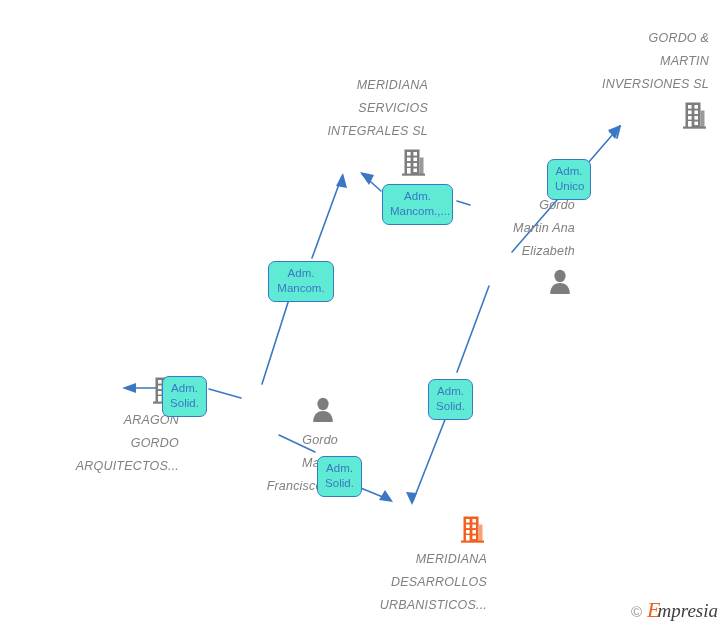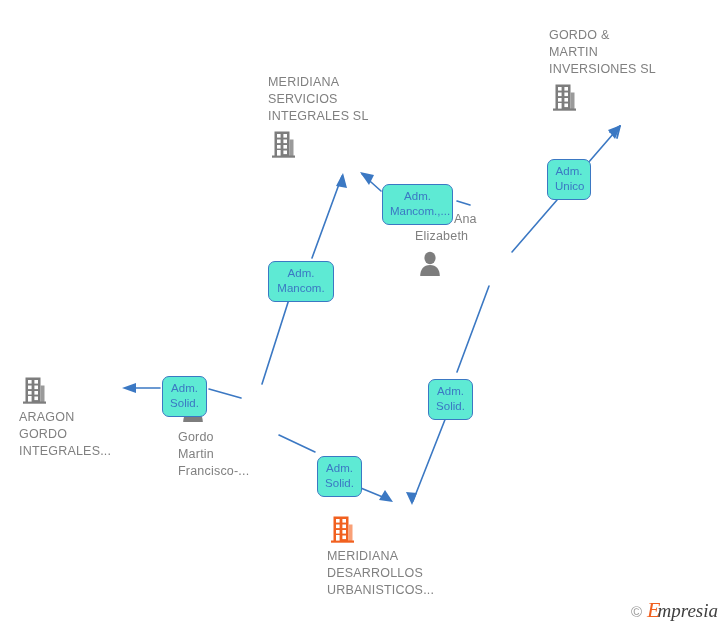--- a/index.html
+++ b/index.html
@@ -24,22 +24,23 @@
     width: 728px;
     height: 630px;
     pointer-events: none;
   }
 
   
   .node {
     position: absolute;
     width: 160px;
     margin-left: -80px;
-    text-align: left;
-    line-height: 17px;
+    text-align: right;
+    line-height: 23px;
+    font-style: italic;
   }
   .node .icon-wrap {
     display: block;
     line-height: 0;
   }
   .node .node-label {
     display: block;
     font-size: 12.5px;
     color: #808080;
     letter-spacing: 0.2px;
@@ -213,21 +214,21 @@
             <rect x="15.4" y="10.5" width="3.6" height="3.6"></rect>
           <rect x="9" y="16" width="3.6" height="3.6"></rect>
             <rect x="15.4" y="16" width="3.6" height="3.6"></rect>
           <rect x="15.4" y="21.5" width="3.6" height="3.6"></rect>
           <rect x="9" y="21" width="3.6" height="5.6"></rect>
         </g>
       </svg>
     </span>
     <span class="node-label">ARAGON
 GORDO
-INTEGRALES...</span>
+ARQUITECTOS...</span>
   </div>
 
   <div class="node label-below" style="left:258px; top:395px;">
     <span class="icon-wrap">
       <svg width="30" height="30" viewBox="0 0 30 30" xmlns="http://www.w3.org/2000/svg">
         <ellipse cx="15" cy="9" rx="5.6" ry="6.2" fill="#7d7d7d"></ellipse>
         <path d="M 15,16 C 8.6,16 5.2,20.6 5.2,27 L 24.8,27 C 24.8,20.6 21.4,16 15,16 Z" fill="#7d7d7d"></path>
       </svg>
     </span>
     <span class="node-label">Gordo

